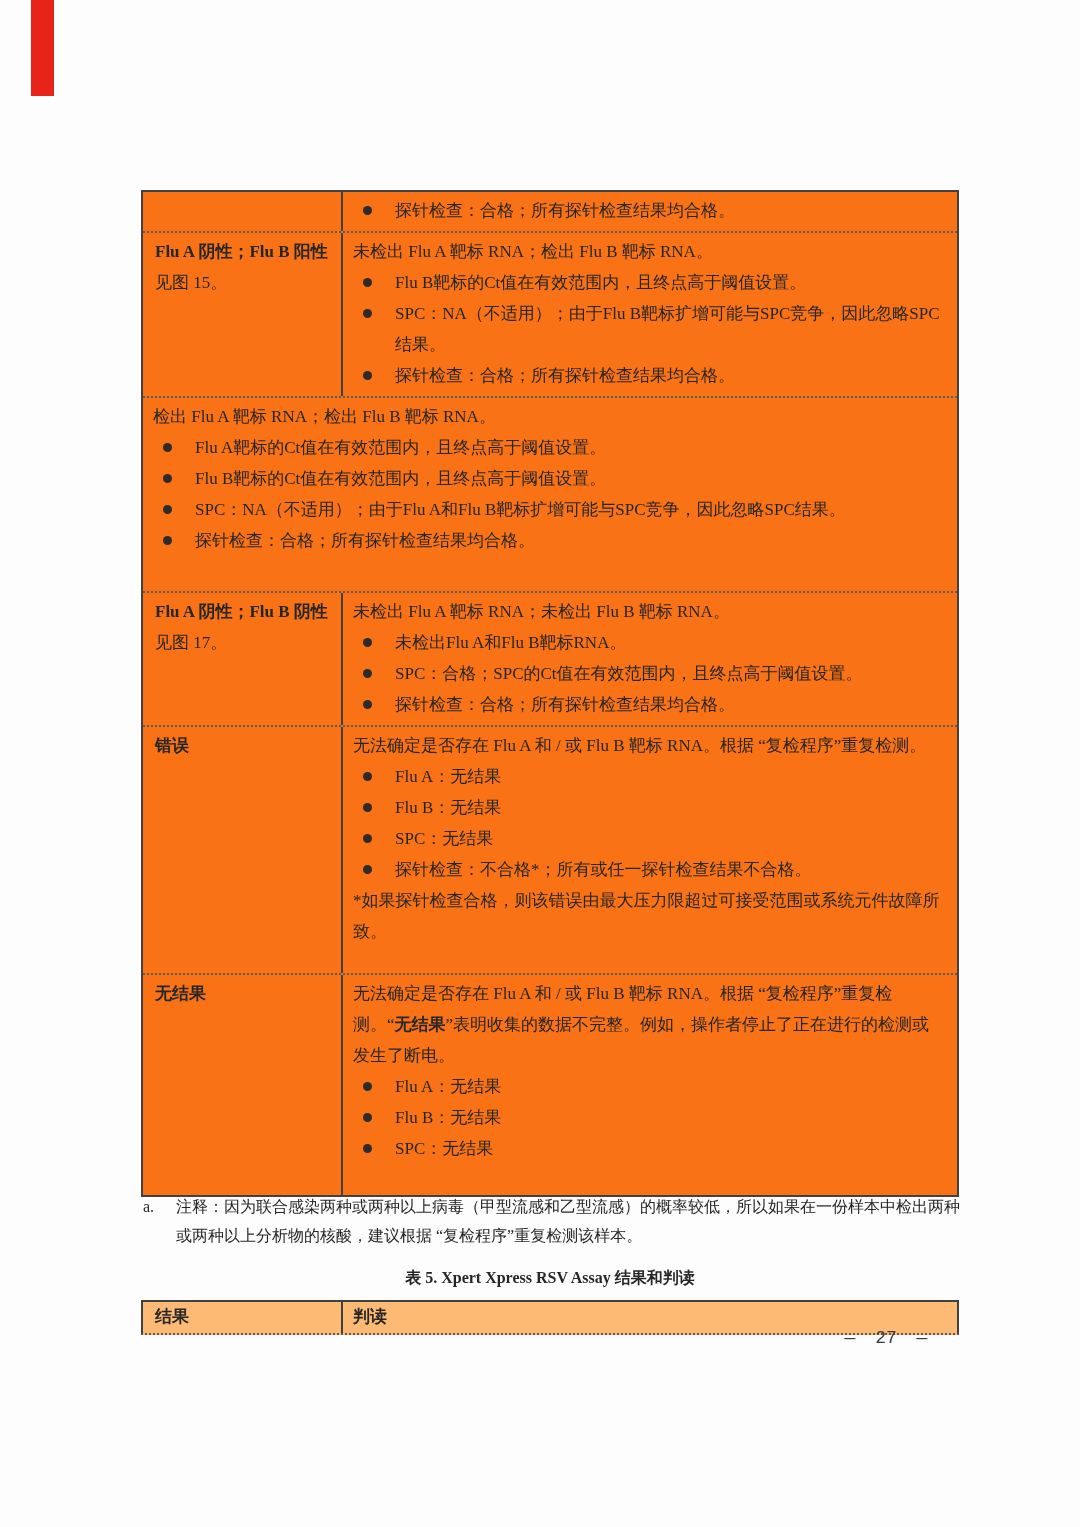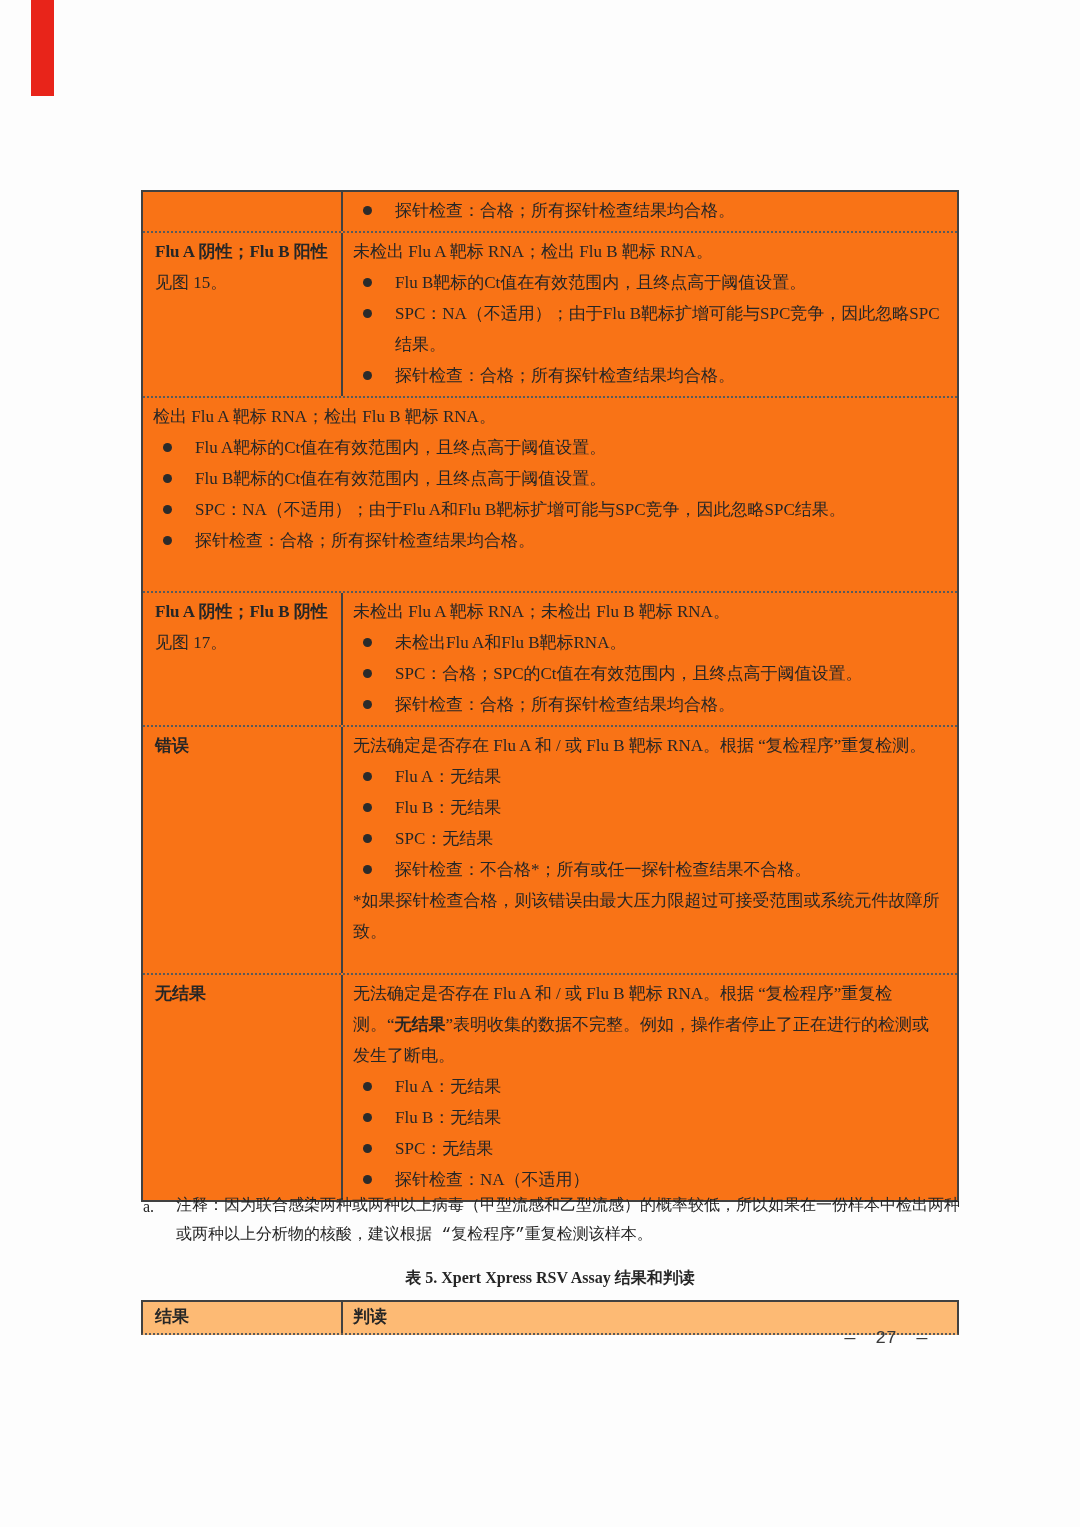--- a/index.html
+++ b/index.html
@@ -21,21 +21,21 @@
   .res{font-weight:bold;}
   .resmark{font-weight:bold;font-size:13px;line-height:22px;}
   .bullet{display:flex;margin:0;}
   .dot{width:9px;height:9px;border-radius:50%;background:#2b2b2b;margin:11px 23px 0 10px;flex:none;}
   .intro b{font-weight:bold;}
   .cellnote{margin:0;}
 
   
   .footnote{position:absolute;left:143px;top:1192px;width:828px;display:flex;font-size:16px;line-height:29px;}
   .fn-marker{width:33px;flex:none;}
-  .fn-text{flex:1;font-family:Liberation Mono, monospace;}
+  .fn-text{flex:1;}
 
   
   .tbl-title{position:absolute;left:141px;top:1268px;width:818px;text-align:center;font-weight:bold;font-size:16px;}
   .tbl2{position:absolute;left:141px;top:1300px;width:818px;display:flex;box-sizing:border-box;
         border:2px solid #414141;border-bottom:2px dotted #5a5a5a;background:#fdba74;}
   .t2l{width:200px;flex:none;border-right:2px solid #414141;padding:1px 8px 2px 12px;box-sizing:border-box;font-weight:bold;line-height:28px;}
   .t2r{flex:1;padding:1px 8px 2px 10px;box-sizing:border-box;font-weight:bold;line-height:28px;}
 
   .pageno{position:absolute;left:806px;top:1328px;width:160px;text-align:center;
           font-size:18px;word-spacing:9px;color:#3a3a3a;font-family:Liberation Mono, monospace;}
@@ -162,24 +162,20 @@
           <span>Flu A：无结果</span>
         </div>
         <div class="bullet">
           <span class="dot"></span>
           <span>Flu B：无结果</span>
         </div>
         <div class="bullet">
           <span class="dot"></span>
           <span>SPC：无结果</span>
         </div>
-        <div class="bullet">
-          <span class="dot"></span>
-          <span>探针检查：NA（不适用）</span>
-        </div>
       </div>
     </div>
 
   </div>
 
   <div class="footnote">
     <span class="fn-marker">a.</span>
     <span class="fn-text">注释：因为联合感染两种或两种以上病毒（甲型流感和乙型流感）的概率较低，所以如果在一份样本中检出两种或两种以上分析物的核酸，建议根据 “复检程序”重复检测该样本。</span>
   </div>
 

